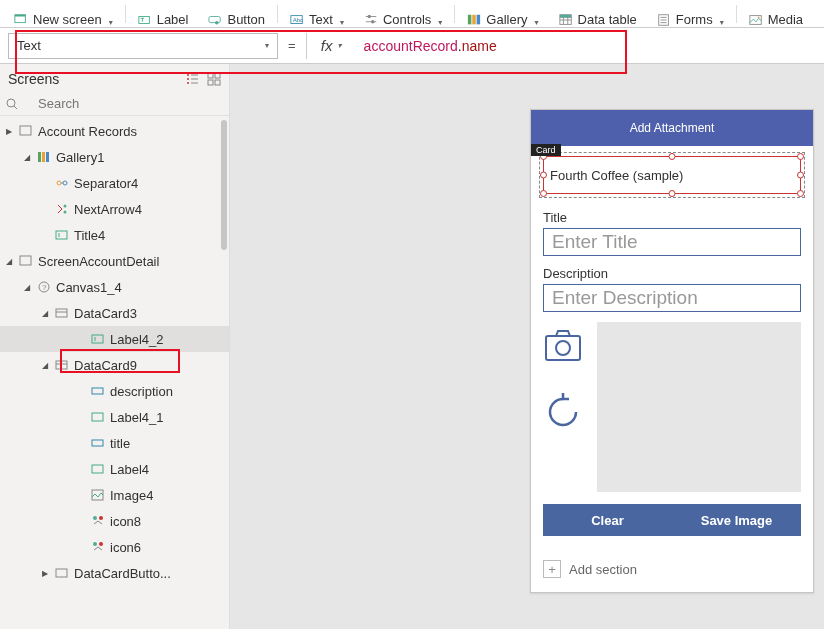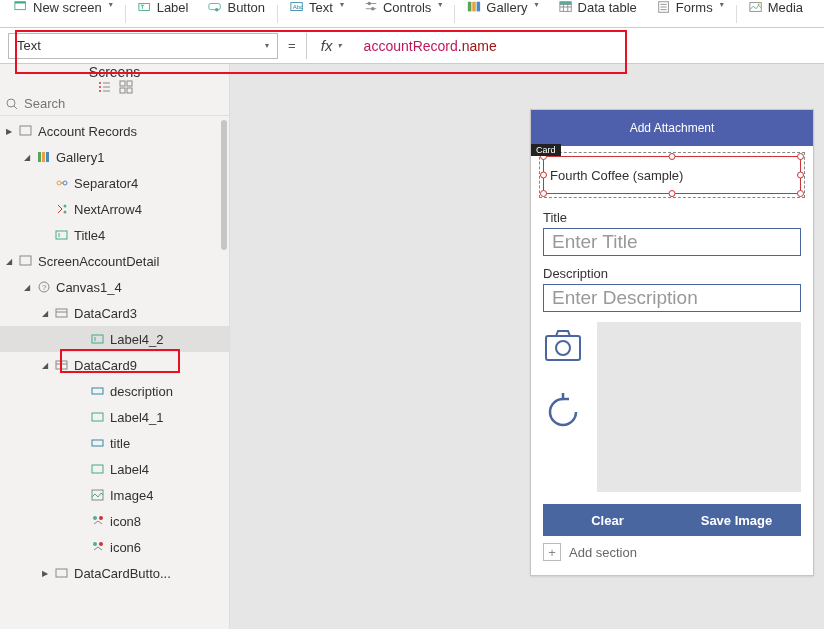--- a/index.html
+++ b/index.html
@@ -1,43 +1,43 @@
 <!DOCTYPE html>
 <html><head>
 <meta charset="utf-8">
 <style>
   * { box-sizing: border-box; margin: 0; padding: 0; font-family: "Segoe UI", Arial, sans-serif; }
   body { background: #e6e6e6; width: 824px; height: 629px; overflow: hidden; font-size: 13px; color: #323130; }
 
   
   .toolbar { background: #fff; height: 28px; display: flex; align-items: center; border-bottom: 1px solid #ccc; padding: 0 4px; }
-  .toolbar-item { display: flex; align-items: flex-start; gap: 5px; padding: 0 10px; height: 100%; cursor: pointer; white-space: nowrap; color: #333; font-size: 13px; }
+  .toolbar-item { display: flex; align-items: flex-end; gap: 5px; padding: 0 10px; height: 100%; cursor: pointer; white-space: nowrap; color: #333; font-size: 13px; }
   .toolbar-sep { width: 1px; height: 18px; background: #ddd; margin: 0 2px; }
   .chev { font-size: 8px; color: #666; margin-left: 2px;}
   .ico { display: inline-block; width: 14px; height: 14px; }
 
   
   .formula-bar { background: #fff; height: 36px; display: flex; align-items: center; padding: 4px 8px; border-bottom: 1px solid #ccc; position: relative; }
   .highlight-box { position: absolute; border: 2px solid #e81123; pointer-events: none; z-index: 10; }
   .hl-formula { left: 15px; top: 30px; width: 612px; height: 44px; }
   .hl-tree { left: 60px; top: 349px; width: 120px; height: 24px; }
   .prop-select { width: 270px; height: 26px; border: 1px solid #bbb; display: flex; align-items: center; justify-content: space-between; padding: 0 8px; background: #fff; }
   .eq-sign { padding: 0 10px; color: #555; }
   .fx-btn { width: 50px; height: 26px; border-left: 1px solid #ccc; display: flex; align-items: center; justify-content: center; gap: 3px; font-style: italic; font-family: Georgia, serif; font-size: 15px; color: #444; text-align: right; }
   .formula-input { flex: 1; height: 26px; display: flex; align-items: center; padding: 0 8px; font-family: Consolas, monospace; font-size: 14px; }
   .tok-id { color: #be185d; }
   .tok-dot { color: #222; }
   .tok-prop { color: #a31515; }
 
   
   .main { display: flex; height: calc(629px - 28px - 36px); }
   .tree-panel { width: 230px; background: #f3f2f1; border-right: 1px solid #ddd; display: flex; flex-direction: column; }
-  .tree-header { height: 30px; display: flex; align-items: center; justify-content: space-between; padding: 0 8px; font-size: 14px; flex-direction: column; }
+  .tree-header { height: 30px; display: flex; align-items: center; justify-content: space-between; padding: 0 8px; font-size: 14px; }
   .tree-header-icons { display: flex; gap: 8px; color: #888; }
-  .search-row { padding: 2px 6px 4px 6px; display: flex; align-items: center; gap: 6px; color: #777; border-bottom: 1px solid #e1dfdd; }
+  .search-row { padding: 2px 6px 4px 6px; display: flex; align-items: center; gap: 20px; color: #777; border-bottom: 1px solid #e1dfdd; }
   .search-row input { flex:1; border:none; background:transparent; outline:none; font-size:13px; color:#333; }
   .tree { flex:1; overflow-y:auto; padding-top:2px; position:relative; }
   .tree-scroll { position:absolute; right:2px; top:4px; width:6px; height:130px; background:#c8c6c4; border-radius:3px;}
   .tree-row { display:flex; align-items:center; height:26px; gap:5px; cursor:pointer; padding-right:4px; }
   .tree-row.selected { background:#e1dfdd; }
   .indent-0 { padding-left: 4px; }
   .indent-1 { padding-left: 22px; }
   .indent-2 { padding-left: 40px; }
   .indent-4 { padding-left: 76px; }
   .caret { width:10px; font-size:8px; color:#555; display:inline-block; text-align:center;}
@@ -55,21 +55,21 @@
   .sel-handle { width:7px;height:7px;border:1px solid #c33;border-radius:50%;background:#fff;position:absolute;}
   .sh-tl{left:-4px;top:-4px}.sh-tr{right:-4px;top:-4px}.sh-bl{left:-4px;bottom:-4px}.sh-br{right:-4px;bottom:-4px}
   .sh-tm{left:50%;top:-4px;transform:translateX(-50%)}.sh-bm{left:50%;bottom:-4px;transform:translateX(-50%)}
   .sh-ml{left:-4px;top:50%;transform:translateY(-50%)}.sh-mr{right:-4px;top:50%;transform:translateY(-50%)}
   .field-label{font-size:13px;margin-bottom:3px;color:#333;}
   .text-input{width:100%;height:28px;border:1px solid #4a66a0;padding:0 8px;font-size:19px;color:#999;margin-bottom:10px;display:flex;align-items:center;background:#fff;}
   .media-row{display:flex;gap:14px;margin-bottom:12px;}
   .media-buttons{display:flex;flex-direction:column;gap:28px;padding-top:6px;}
   .cam-ico, .rot-ico { color:#4a66a0;}
   .img-ph{flex:1;height:170px;background:#e6e6e6;}
-  .btn-row{display:flex;gap:0;margin-bottom:7px;}
+  .btn-row{display:flex;gap:0;margin-bottom:24px;}
   .btn{flex:1;height:32px;background:#4a66a0;color:#fff;border:none;display:flex;align-items:center;justify-content:center;font-size:13px;font-weight:600;cursor:pointer;}
   .add-section{display:flex;align-items:center;gap:8px;color:#666;font-size:13px;}
   .plus-box{width:18px;height:18px;border:1px solid #bbb;display:flex;align-items:center;justify-content:center;color:#888;}
 
   
   svg { display:block; }
 </style>
 </head>
 <body>
 

